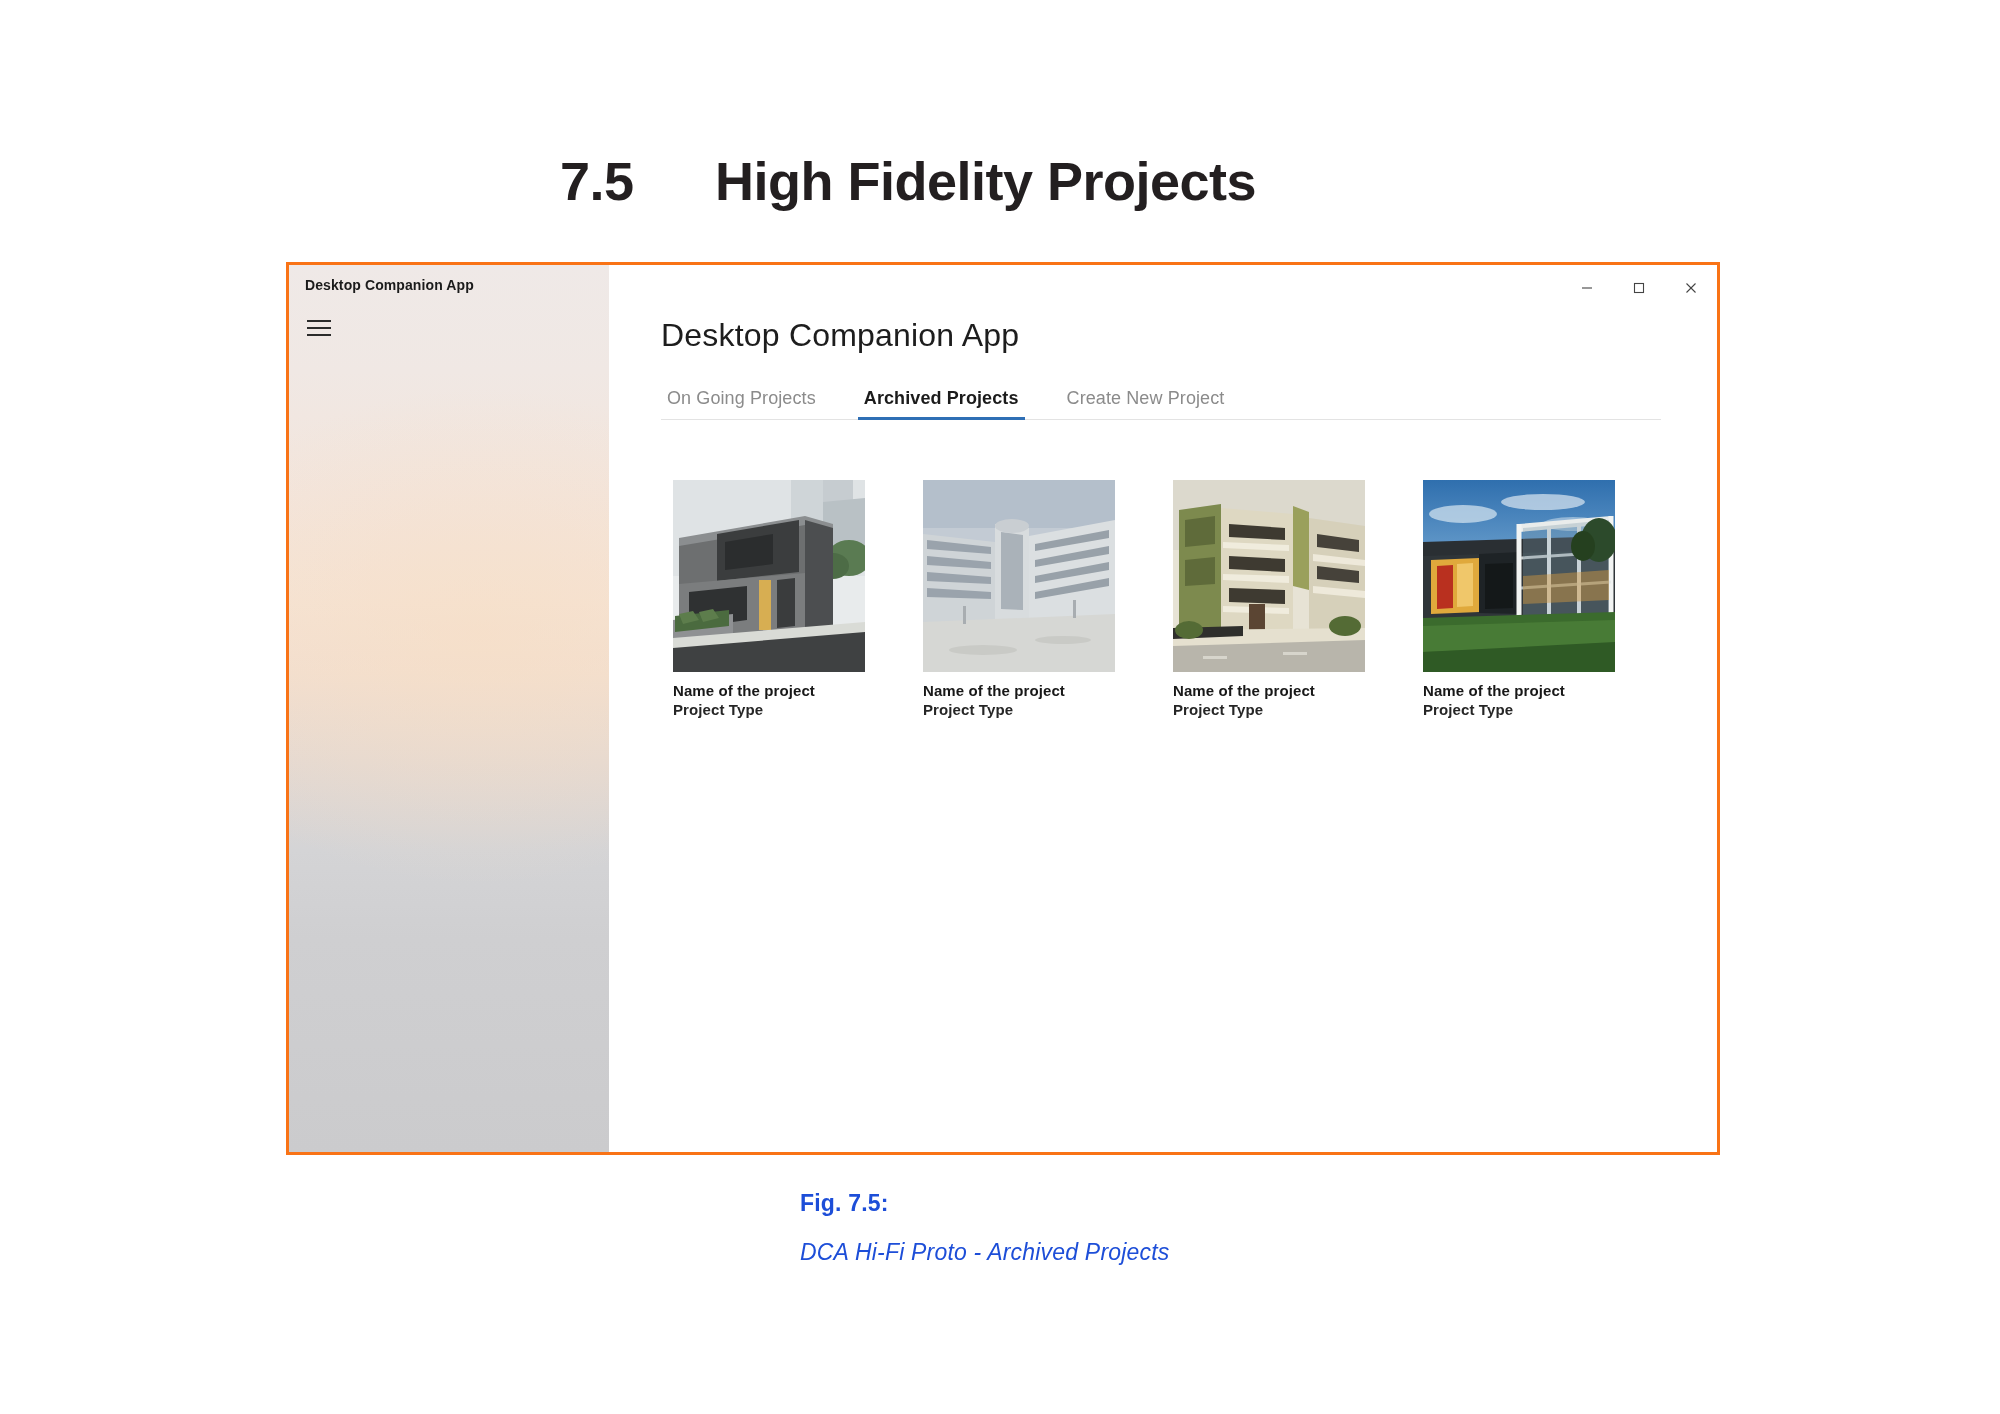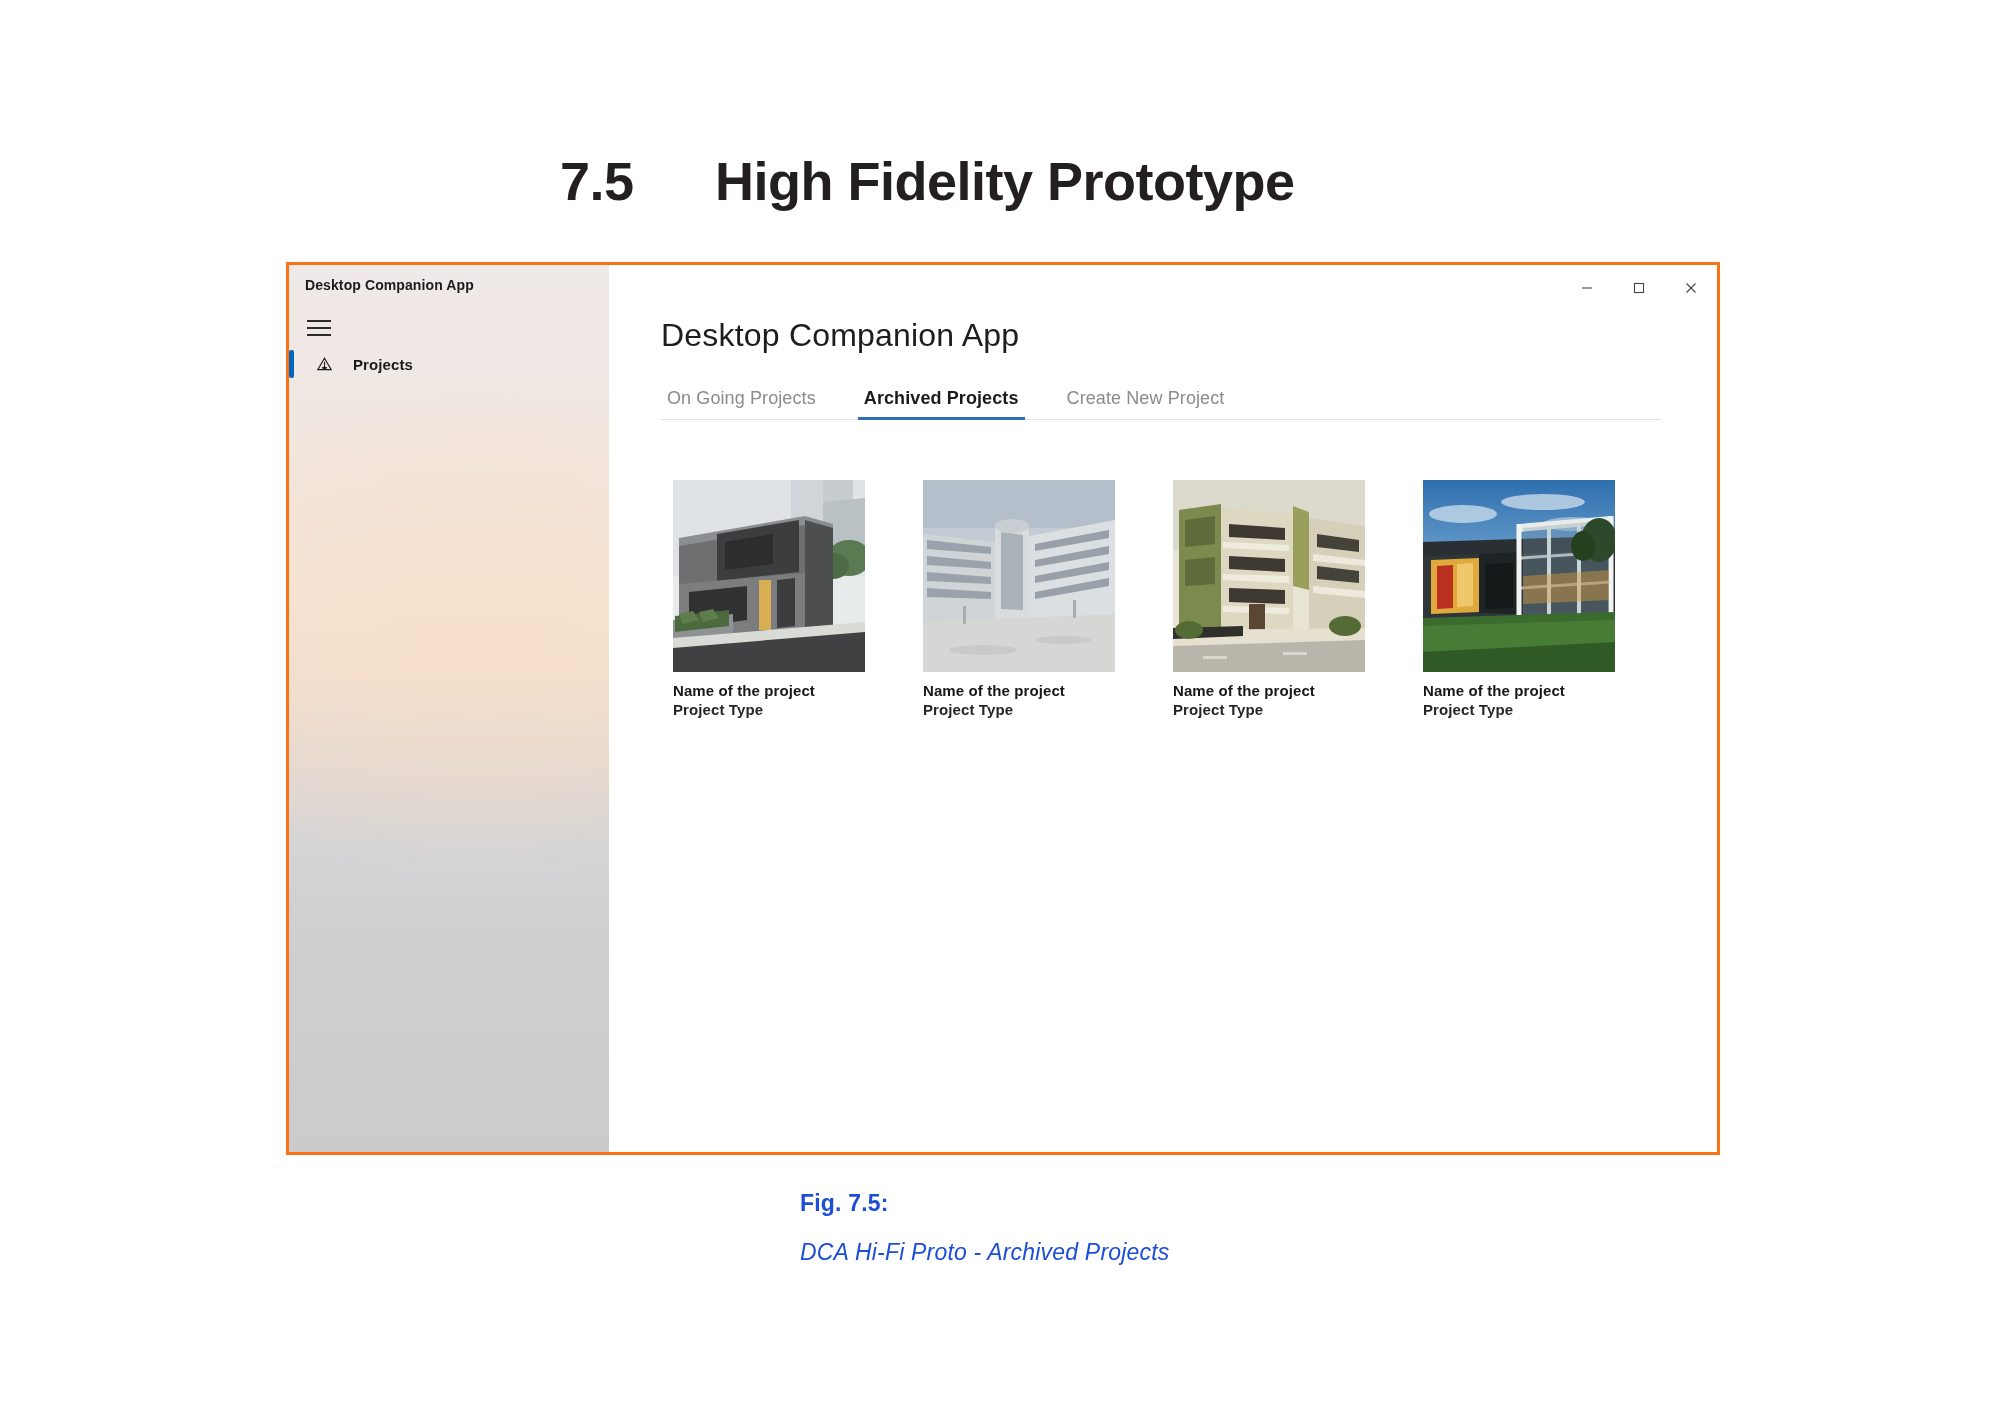--- a/index.html
+++ b/index.html
@@ -268,45 +268,35 @@
     margin-top: 22px;
     font-size: 23px;
     font-style: italic;
     letter-spacing: 0.2px;
   }
 </style>
 </head>
 <body>
 
 <div class="page-heading">
-  <span class="num">7.5</span><span>High Fidelity Prototype</span>
+  <span class="num">7.5</span><span>High Fidelity Projects</span>
 </div>
 
 <div class="app-window">
 
   <div class="sidebar">
     <div class="sidebar-inner">
       <div class="window-title">Desktop Companion App</div>
 
       <div class="hamburger">
         <span></span>
           <span></span>
           <span></span>
       </div>
 
-      <div class="nav-item selected">
-        <span class="nav-icon">
-          <svg viewBox="0 0 24 24" width="19" height="19" fill="none" stroke="#1b1b1b" stroke-width="1.4">
-            <path d="M12 4 L20.5 18.5 L3.5 18.5 Z"></path>
-            <line x1="12" y1="8.5" x2="12" y2="16"></line>
-            <ellipse cx="12" cy="16.2" rx="3.4" ry="1.5" fill="#1b1b1b" stroke="none"></ellipse>
-          </svg>
-        </span>
-        <span class="nav-label">Projects</span>
-      </div>
 
       <div class="sidebar-spacer"></div>
 
     </div>
   </div>
 
   <div class="content">
 
     <div class="titlebar-controls">
       <div class="win-btn">

